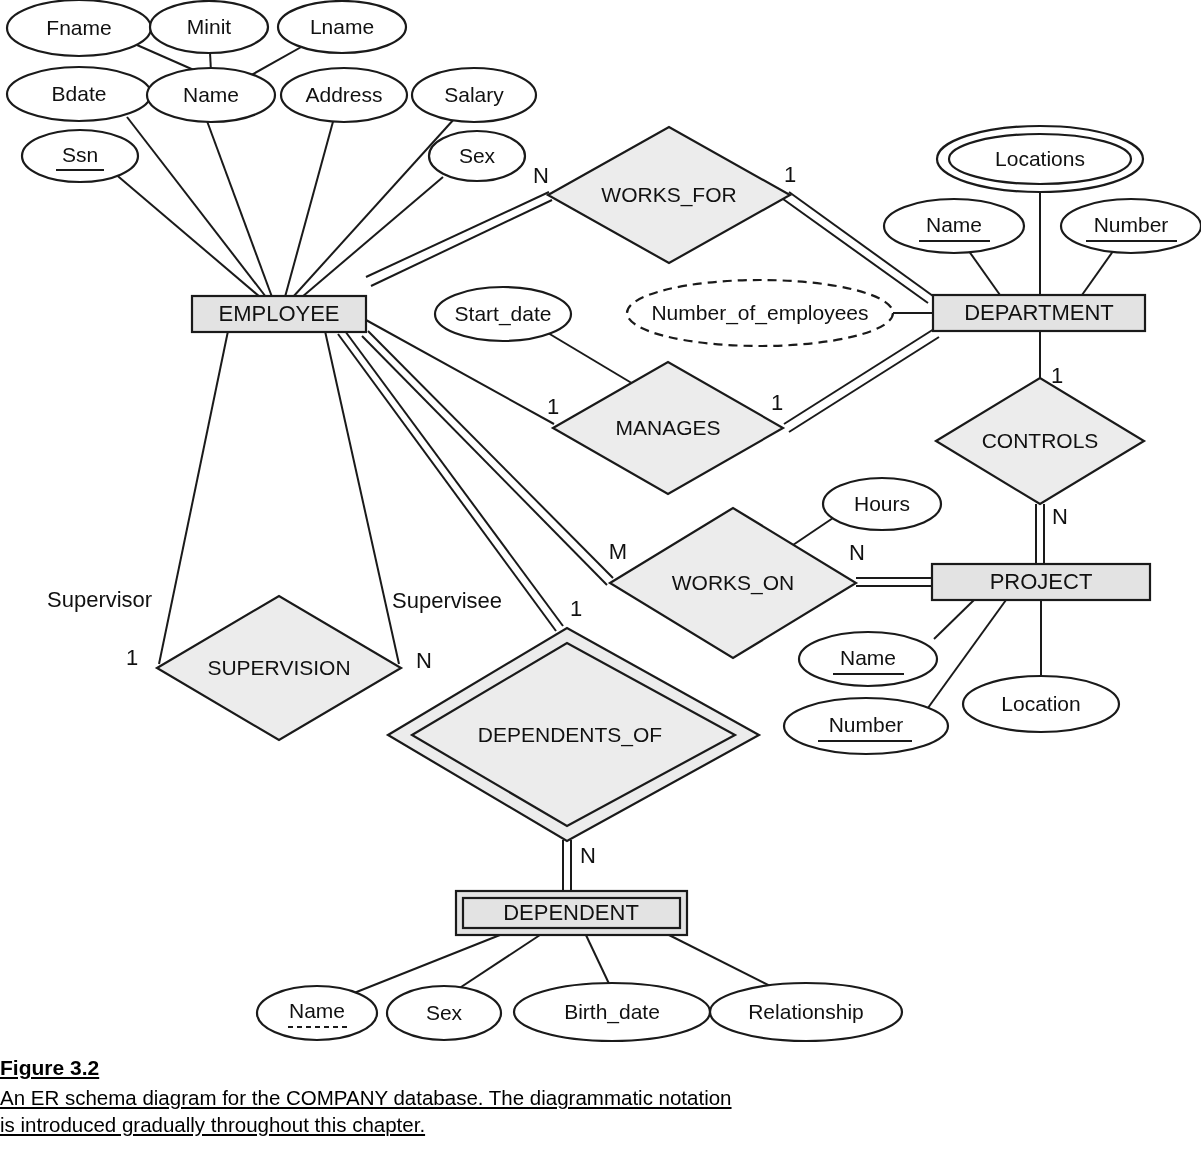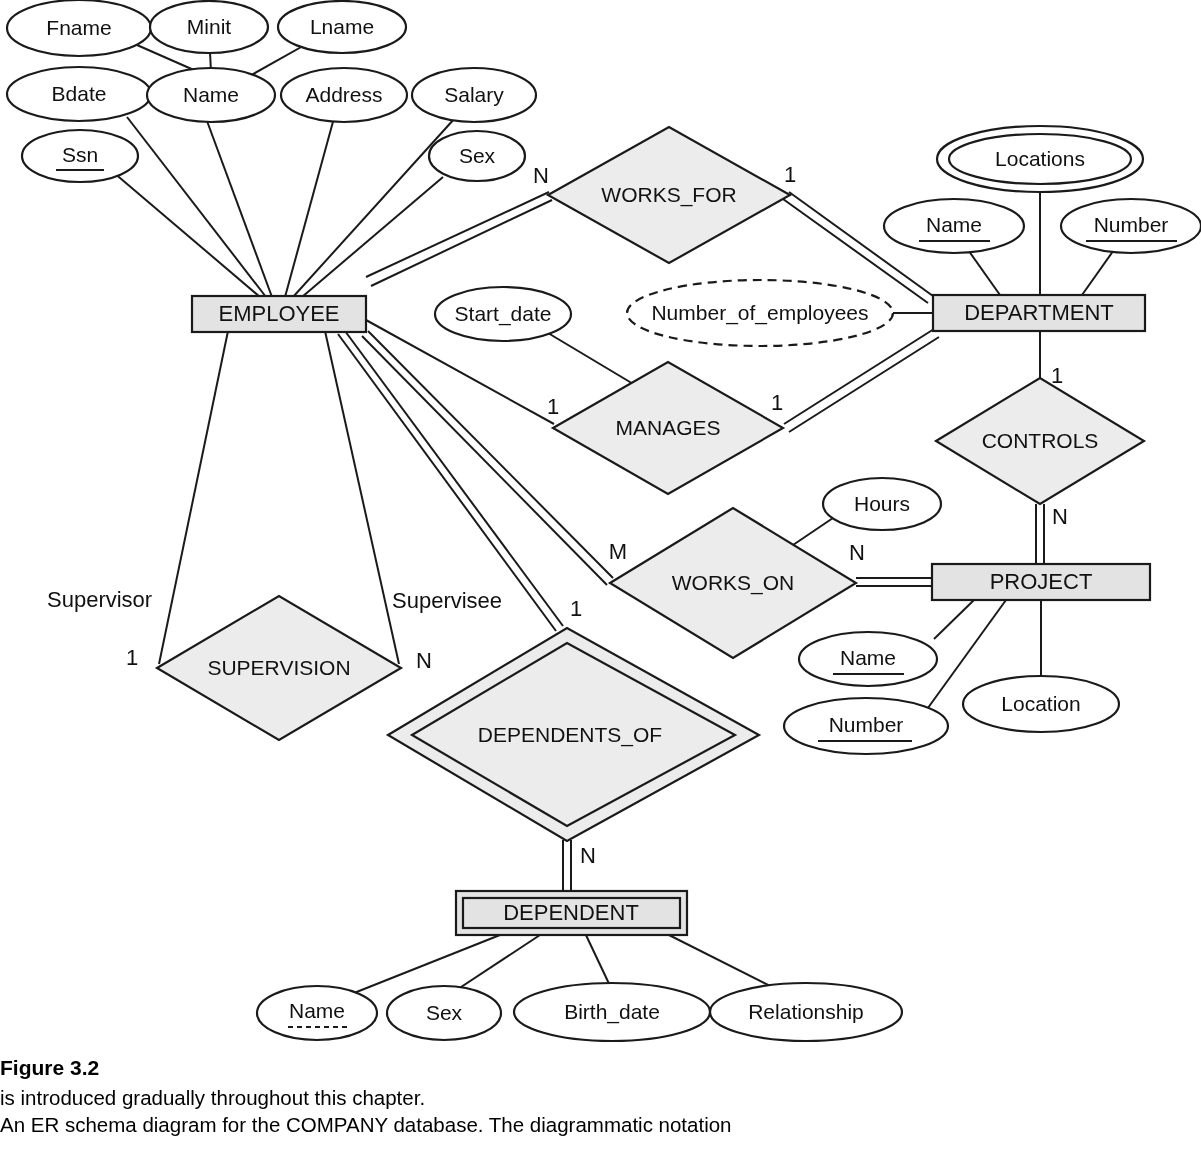--- a/index.html
+++ b/index.html
@@ -108,20 +108,21 @@
   .key-underline-dashed {
     stroke: #1a1a1a;
     stroke-width: 2.0;
     stroke-dasharray: 5 4;
   }
   #caption {
     position: absolute;
     left: 0;
     top: 1055px;
     width: 1201px;
+    text-decoration: underline;
   }
   .cap-title {
     font-family: "Liberation Sans", sans-serif;
     font-size: 21px;
     font-weight: bold;
     color: #000000;
     margin: 0 0 3px 0;
     line-height: 1.25;
   }
   .cap-body {
@@ -404,17 +405,17 @@
 
     <g>
       <text class="role-label" x="47" y="601">Supervisor</text>
       <text class="role-label" x="392" y="602">Supervisee</text>
     </g>
 
   </svg>
 
   <div id="caption">
     <p class="cap-title">Figure 3.2</p>
+    <p class="cap-body">An ER schema diagram for the COMPANY database. The diagrammatic notation</p>
     <p class="cap-body">is introduced gradually throughout this chapter.</p>
-    <p class="cap-body">An ER schema diagram for the COMPANY database. The diagrammatic notation</p>
   </div>
 
 </div>
 
 </body></html>

